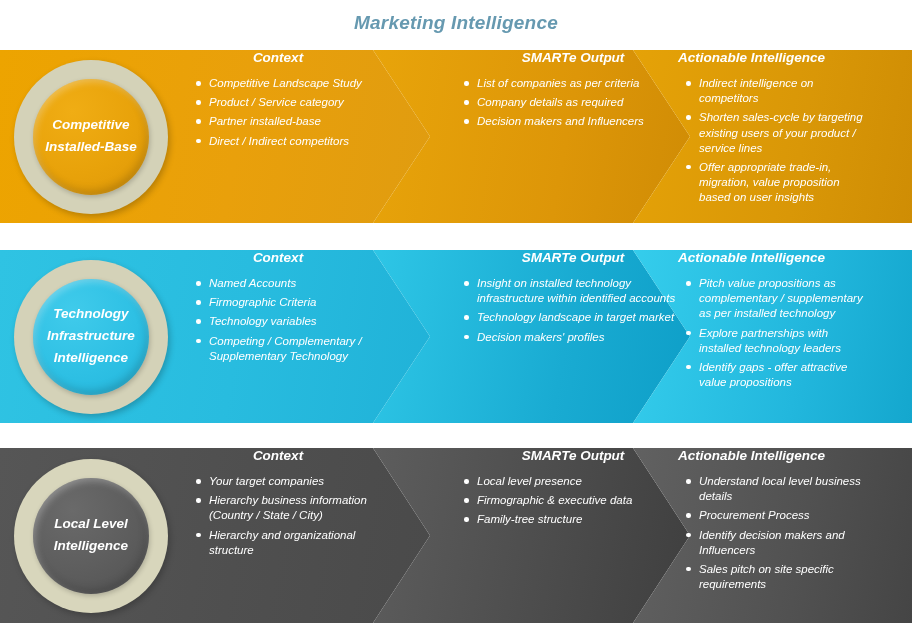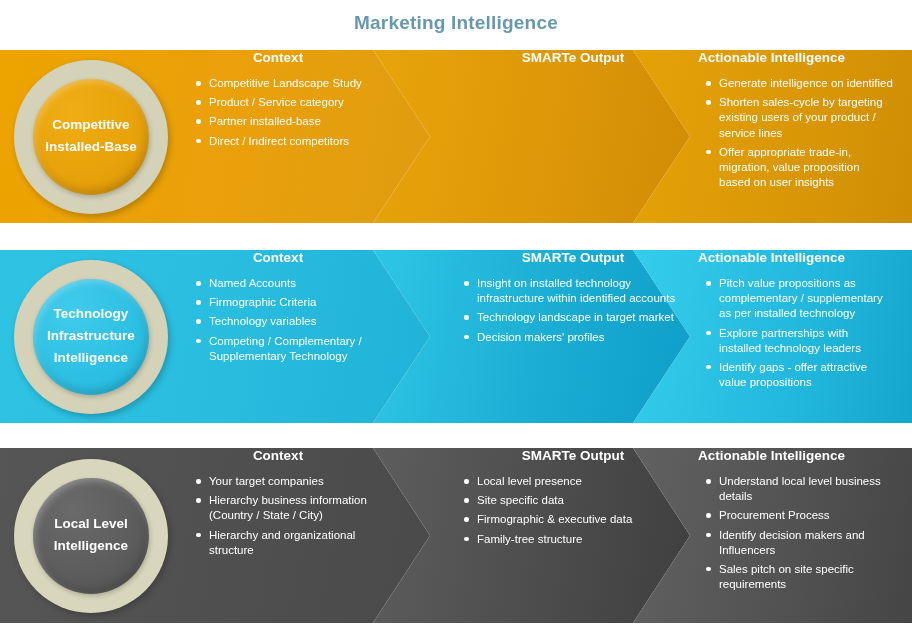--- a/index.html
+++ b/index.html
@@ -11,20 +11,21 @@
     height: 644px;
     background: #ffffff;
     font-family: "Liberation Sans", sans-serif;
     overflow: hidden;
   }
 
   .page {
     position: relative;
     width: 912px;
     height: 620px;
+    font-style: italic;
   }
 
   
   .page-title {
     position: absolute;
     top: 12px;
     left: 0;
     width: 912px;
     text-align: center;
     font-size: 19px;
@@ -128,21 +129,21 @@
   
   .col {
     position: absolute;
     top: 0;
     height: 100%;
     z-index: 4;
     box-sizing: border-box;
   }
   .col-0 { left: 180px; width: 200px; }
   .col-1 { left: 448px; width: 250px; }
-  .col-2 { left: 690px; width: 214px; }
+  .col-2 { left: 670px; width: 214px; }
 
   .col-head {
     text-align: center;
     color: #ffffff;
     font-size: 13.5px;
     font-weight: bold;
     margin-bottom: 9px;
   }
   .col-0 .col-head { padding-right: 4px; }
   .col-2 .col-head { text-align: left; padding-left: 8px; }
@@ -196,26 +197,31 @@
       <ul class="bullets">
         <li>Competitive Landscape Study</li>
         <li>Product / Service category</li>
         <li>Partner installed-base</li>
         <li>Direct / Indirect competitors</li>
       </ul>
     </div>
 
     <div class="col col-1">
       <div class="col-head">SMARTe Output</div>
+      <ul class="bullets">
+        <li>List of companies as per criteria</li>
+        <li>Company details as required</li>
+        <li>Decision makers and Influencers</li>
+      </ul>
     </div>
 
     <div class="col col-2">
       <div class="col-head">Actionable Intelligence</div>
       <ul class="bullets">
-        <li>Generate intelligence on identified</li>
+        <li>Indirect intelligence on competitors</li>
         <li>Shorten sales-cycle by targeting existing users of your product / service lines</li>
         <li>Offer appropriate trade-in, migration, value proposition based on user insights</li>
       </ul>
     </div>
   </div>
 
   <div class="row row-1">
     <div class="seg seg-a"></div>
     <div class="seg seg-b"></div>
     <div class="seg seg-c"></div>
@@ -277,21 +283,20 @@
         <li>Your target companies</li>
         <li>Hierarchy business information (Country / State / City)</li>
         <li>Hierarchy and organizational structure</li>
       </ul>
     </div>
 
     <div class="col col-1">
       <div class="col-head">SMARTe Output</div>
       <ul class="bullets">
         <li>Local level presence</li>
-        <li>Site specific data</li>
         <li>Firmographic &amp; executive data</li>
         <li>Family-tree structure</li>
       </ul>
     </div>
 
     <div class="col col-2">
       <div class="col-head">Actionable Intelligence</div>
       <ul class="bullets">
         <li>Understand local level business details</li>
         <li>Procurement Process</li>

